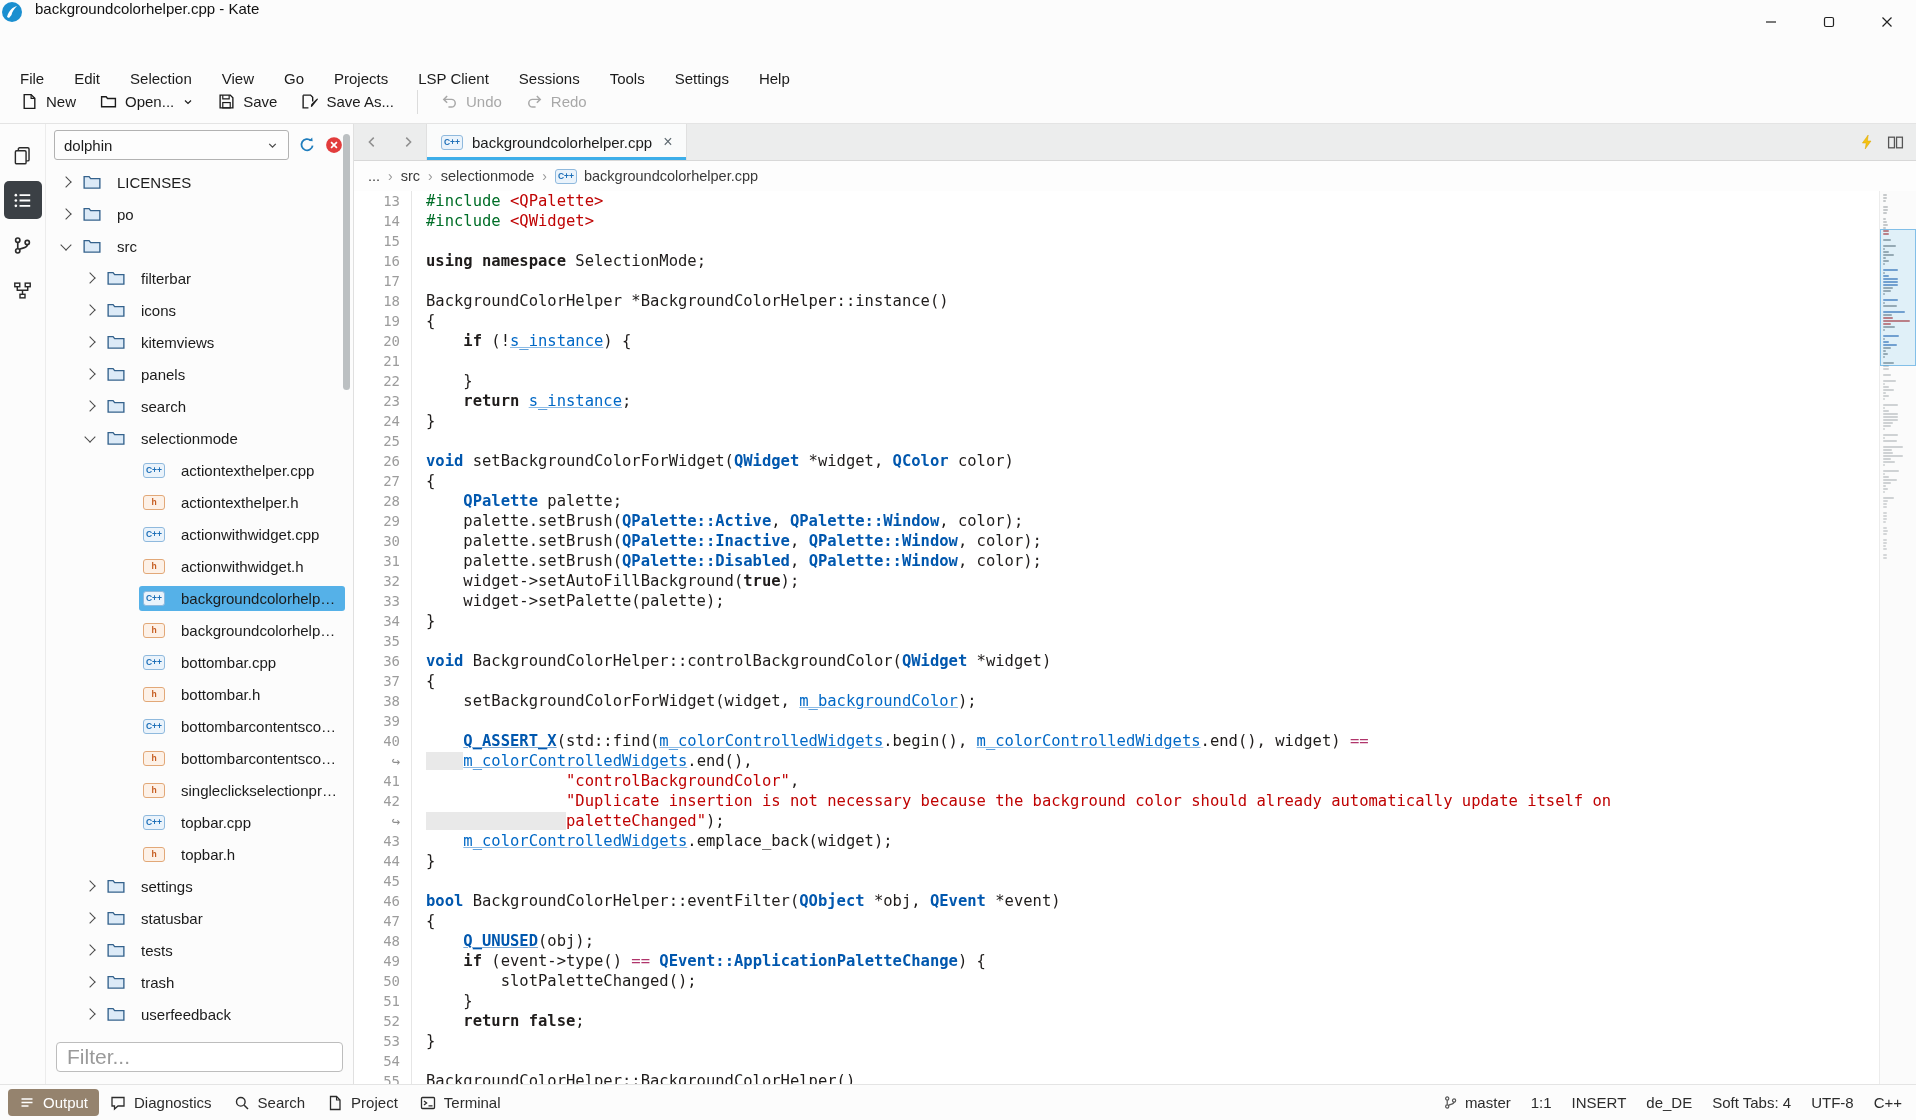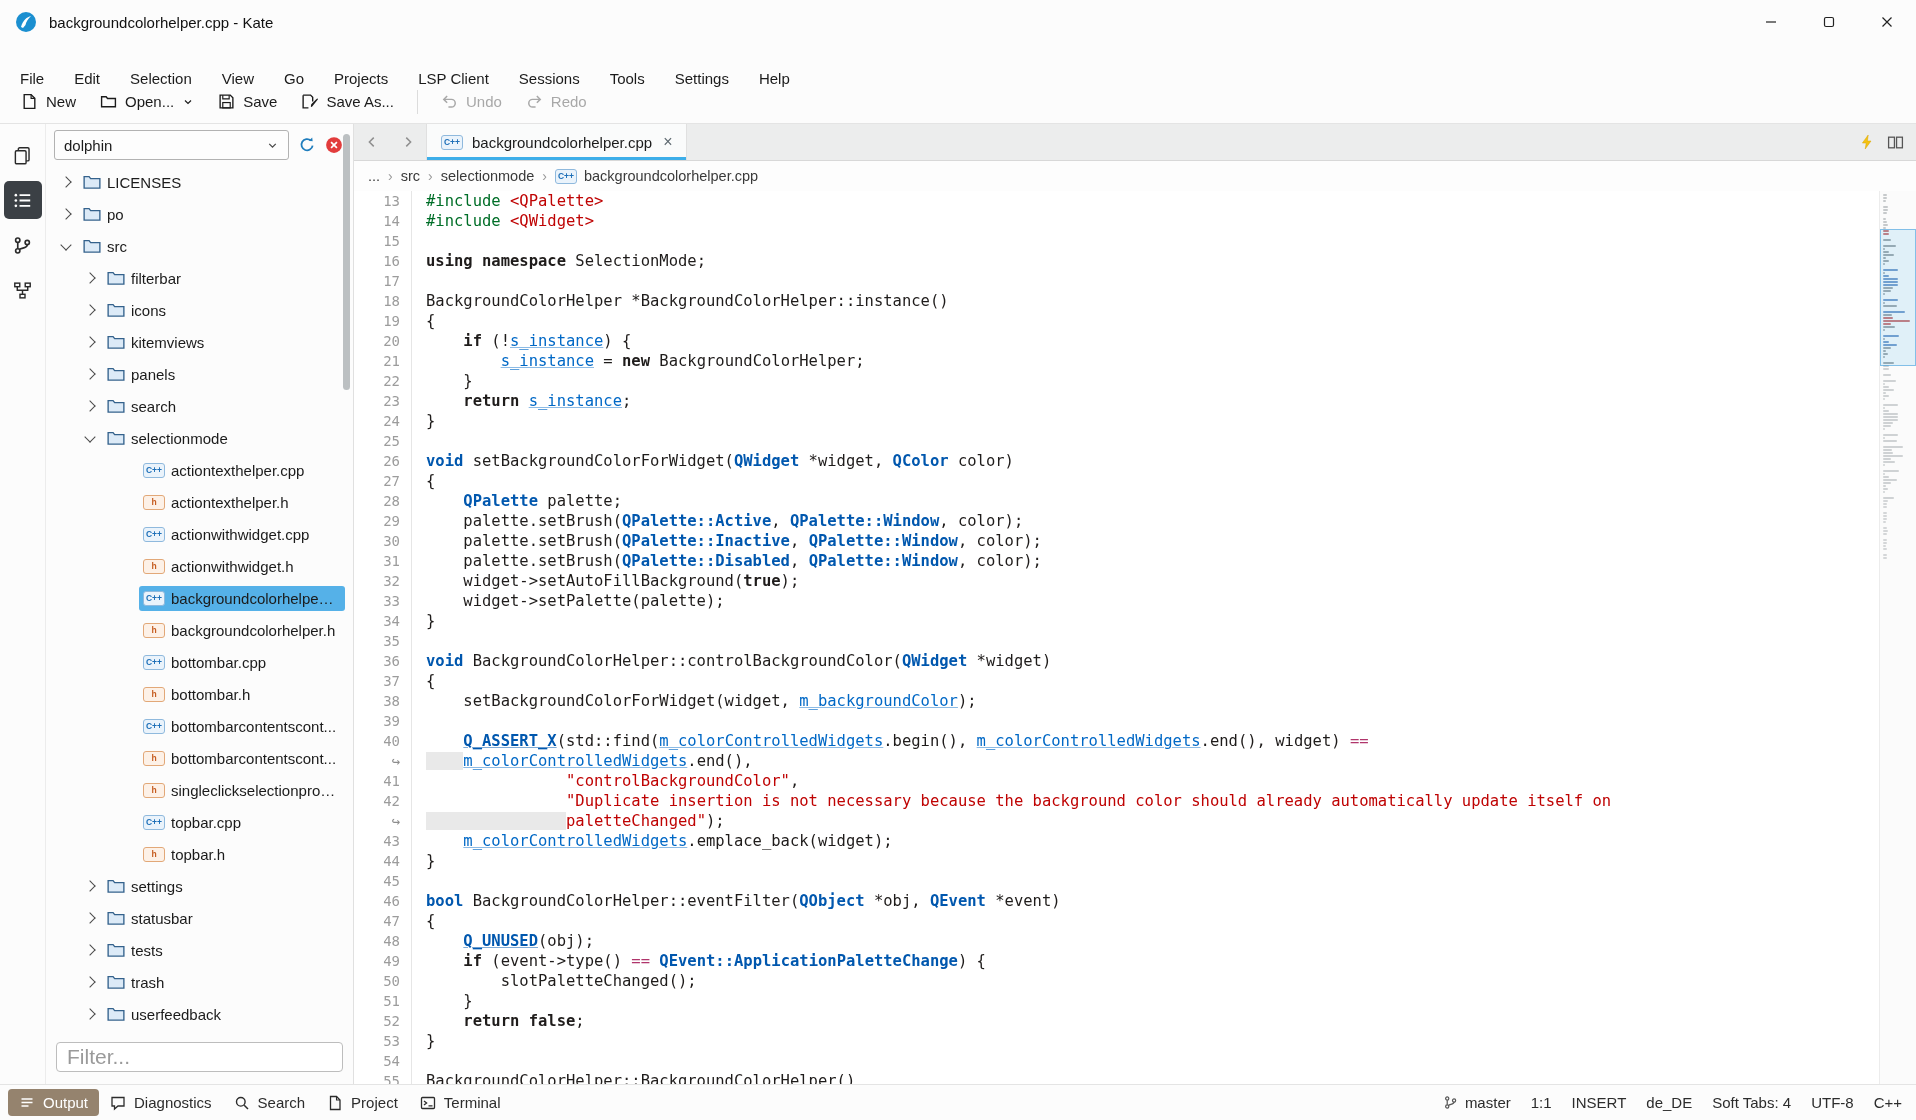--- a/index.html
+++ b/index.html
@@ -2,21 +2,21 @@
 <html><head>
 <meta charset="utf-8">
 <style>
   * { margin:0; padding:0; box-sizing:border-box; }
   html,body { width:1916px; height:1120px; overflow:hidden; background:#fcfcfc;
               font-family:"Liberation Sans",sans-serif; color:#1b1b1b; }
   .window { width:1916px; height:1120px; display:flex; flex-direction:column; background:#fcfcfc; }
   button { background:none; border:none; font:inherit; color:inherit; cursor:default; }
 
   
-  .titlebar { height:44px; display:flex; align-items:center; padding-left:14px; background:#fcfcfc; flex:none; }
+  .titlebar { height:44px; display:flex; align-items:flex-start; background:#fcfcfc; flex:none; }
   .app-icon { width:24px; height:24px; display:flex; align-items:center; justify-content:center; }
   .title-text { margin-left:11px; font-size:15px; color:#111; }
   .win-controls { margin-left:auto; display:flex; height:100%; }
   .win-btn { width:58px; height:100%; display:flex; align-items:center; justify-content:center; color:#222; }
 
   
   .menubar { height:36px; display:flex; align-items:center; gap:30px; padding:0 20px; font-size:15px; flex:none; }
   .menu-item { white-space:nowrap;margin-top:32px; }
 
   
@@ -34,21 +34,21 @@
   .strip-btn { width:38px; height:38px; border-radius:5px; display:flex; align-items:center; justify-content:center; color:#2a2a2a; }
   .strip-btn.active { background:#3b4045; color:#ffffff; }
 
   
   .project-panel { width:308px; flex:none; display:flex; flex-direction:column; border-right:1px solid #e0e0e0; background:#fcfcfc; position:relative; }
   .pp-header { height:42px; display:flex; align-items:center; gap:9px; padding:6px 10px 6px 8px; flex:none; }
   .pp-combo { flex:1; height:30px; border:1px solid #b2b2b2; border-radius:3px; background:#fdfdfd; display:flex; align-items:center; padding:0 9px; font-size:15px; gap:6px; }
   .pp-combo-label { flex:1; }
   .pp-tree { flex:1; overflow:hidden; position:relative; font-size:15px; }
   .tree-row { height:32px; display:flex; align-items:center; gap:7px; padding-right:8px; white-space:nowrap; }
-  .row-inner { display:flex; align-items:center; gap:6px; padding:4px 8px 4px 4px; border-radius:3px; min-width:0; }
+  .row-inner { display:flex; align-items:center; gap:16px; padding:4px 8px 4px 4px; border-radius:3px; min-width:0; }
   .tree-row.selected .row-inner { background:#55b1e8; }
   .tree-label { overflow:hidden; text-overflow:ellipsis; }
   .chevron { width:8px; height:8px; border-right:1.7px solid #4a4a4a; border-bottom:1.7px solid #4a4a4a;
              transform:rotate(-45deg); flex:none; margin-right:2px; }
   .chevron.expanded { transform:rotate(45deg); margin-top:-3px; }
   .chevron.hidden { visibility:hidden; }
   .pp-scrollthumb { position:absolute; right:3px; top:10px; width:7px; height:256px; border-radius:3.5px; background:#bcc0c2; }
   .pp-filter-wrap { padding:8px 10px 12px; flex:none; }
   .pp-filter { width:100%; height:30px; border:1px solid #bdbdbd; border-radius:4px; background:#ffffff; padding:0 10px; font-size:21px; color:#111; font-family:inherit; }
   .pp-filter::placeholder { color:#9a9a9a; }
@@ -583,21 +583,21 @@
       <div class="code-area">
         <div class="code-scroll" id="code">
             <div class="code-row"><span class="gutter">13</span><span class="code-text"><span class="c-p">#include </span><span class="c-s">&lt;QPalette&gt;</span></span></div>
             <div class="code-row"><span class="gutter">14</span><span class="code-text"><span class="c-p">#include </span><span class="c-s">&lt;QWidget&gt;</span></span></div>
             <div class="code-row"><span class="gutter">15</span><span class="code-text"></span></div>
             <div class="code-row"><span class="gutter">16</span><span class="code-text"><span class="c-k">using namespace</span><span class="c-n"> SelectionMode;</span></span></div>
             <div class="code-row"><span class="gutter">17</span><span class="code-text"></span></div>
             <div class="code-row"><span class="gutter">18</span><span class="code-text"><span class="c-n">BackgroundColorHelper *BackgroundColorHelper::instance()</span></span></div>
             <div class="code-row"><span class="gutter">19</span><span class="code-text"><span class="c-n">{</span></span></div>
             <div class="code-row"><span class="gutter">20</span><span class="code-text"><span class="c-n">    </span><span class="c-k">if</span><span class="c-n"> (!</span><span class="c-m">s_instance</span><span class="c-n">) {</span></span></div>
-            <div class="code-row"><span class="gutter">21</span><span class="code-text"><span class="c-n">        </span><span class="c-m">s_instance</span><span class="c-n"> = </span><span class="c-k">new</span><span class="c-n"> BackgroundColorHelper;</span></span></div>
+            <div class="code-row"><span class="gutter">21</span></div>
             <div class="code-row"><span class="gutter">22</span><span class="code-text"><span class="c-n">    }</span></span></div>
             <div class="code-row"><span class="gutter">23</span><span class="code-text"><span class="c-n">    </span><span class="c-k">return</span><span class="c-n"> </span><span class="c-m">s_instance</span><span class="c-n">;</span></span></div>
             <div class="code-row"><span class="gutter">24</span><span class="code-text"><span class="c-n">}</span></span></div>
             <div class="code-row"><span class="gutter">25</span><span class="code-text"></span></div>
             <div class="code-row"><span class="gutter">26</span><span class="code-text"><span class="c-t">void</span><span class="c-n"> setBackgroundColorForWidget(</span><span class="c-t">QWidget</span><span class="c-n"> *widget, </span><span class="c-t">QColor</span><span class="c-n"> color)</span></span></div>
             <div class="code-row"><span class="gutter">27</span><span class="code-text"><span class="c-n">{</span></span></div>
             <div class="code-row"><span class="gutter">28</span><span class="code-text"><span class="c-n">    </span><span class="c-t">QPalette</span><span class="c-n"> palette;</span></span></div>
             <div class="code-row"><span class="gutter">29</span><span class="code-text"><span class="c-n">    palette.setBrush(</span><span class="c-t">QPalette::Active</span><span class="c-n">, </span><span class="c-t">QPalette::Window</span><span class="c-n">, color);</span></span></div>
             <div class="code-row"><span class="gutter">30</span><span class="code-text"><span class="c-n">    palette.setBrush(</span><span class="c-t">QPalette::Inactive</span><span class="c-n">, </span><span class="c-t">QPalette::Window</span><span class="c-n">, color);</span></span></div>
             <div class="code-row"><span class="gutter">31</span><span class="code-text"><span class="c-n">    palette.setBrush(</span><span class="c-t">QPalette::Disabled</span><span class="c-n">, </span><span class="c-t">QPalette::Window</span><span class="c-n">, color);</span></span></div>

